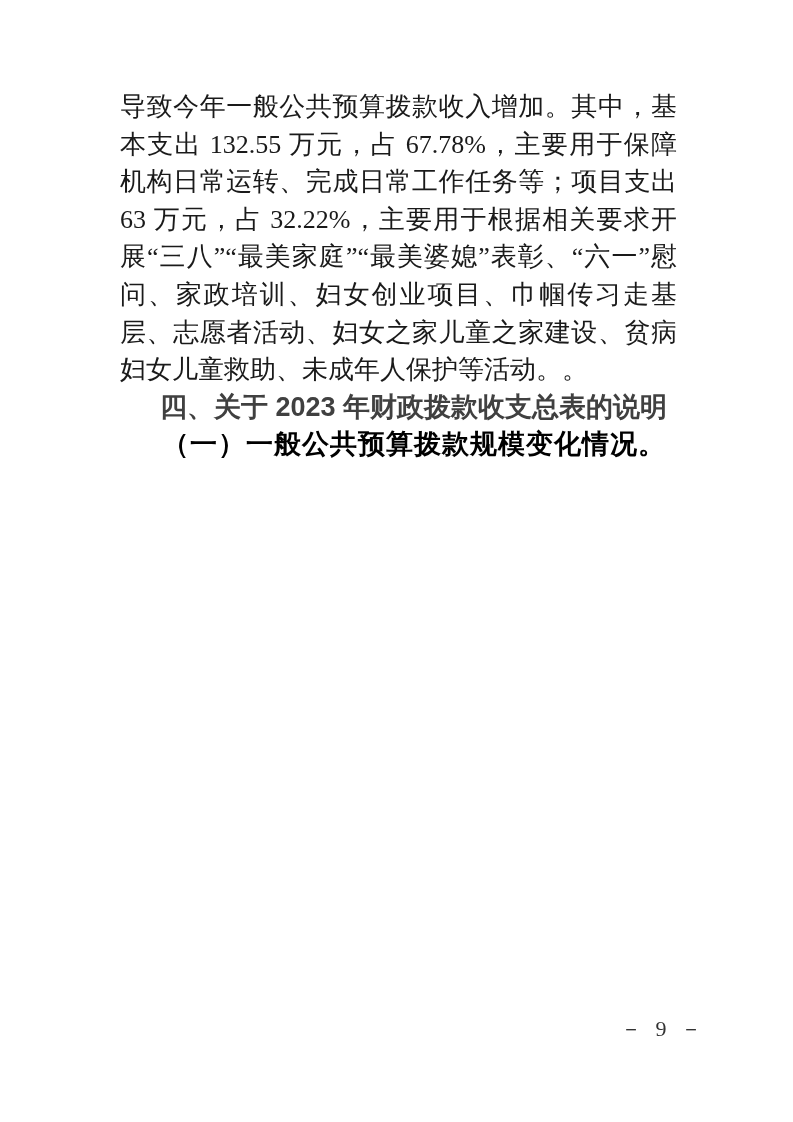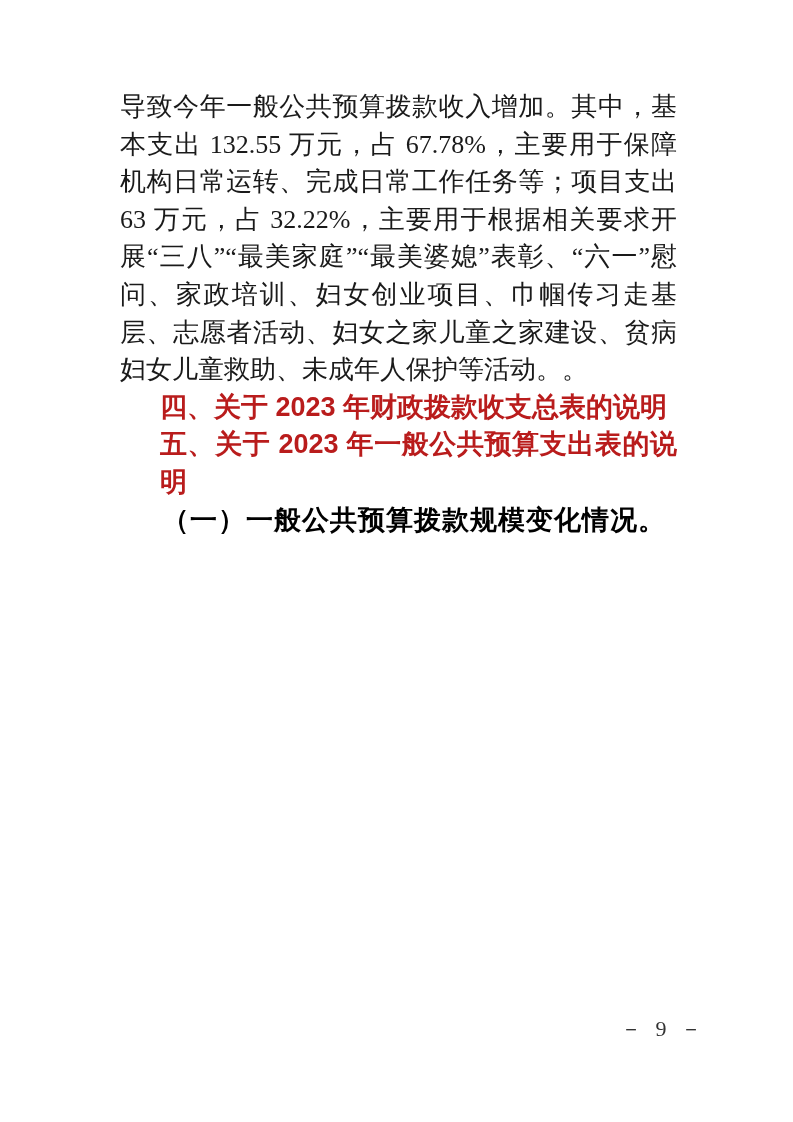--- a/index.html
+++ b/index.html
@@ -32,21 +32,21 @@
   }
   .para.indent {
     text-indent: 28px;
   }
   .heading {
     margin: 0;
     padding-left: 40px;
     font-family: "Liberation Sans", "DejaVu Sans", sans-serif;
     font-weight: 700;
     font-size: 27px;
-    color: #b91c1c;
+    color: #404040;
   }
   .subheading {
     margin: 0;
     padding-left: 42px;
     font-family: "Liberation Serif", "DejaVu Serif", serif;
     font-weight: 700;
     font-size: 27px;
     color: #000000;
     letter-spacing: 1px;
   }
@@ -60,19 +60,18 @@
     font-family: "Liberation Serif", "DejaVu Serif", serif;
   }
 </style>
 </head>
 <body>
 
 <div class="page">
   <div class="content">
     <p class="para">导致今年一般公共预算拨款收入增加。其中，基本支出 132.55 万元，占 67.78%，主要用于保障机构日常运转、完成日常工作任务等；项目支出 63 万元，占 32.22%，主要用于根据相关要求开展“三八”“最美家庭”“最美婆媳”表彰、“六一”慰问、家政培训、妇女创业项目、巾帼传习走基层、志愿者活动、妇女之家儿童之家建设、贫病妇女儿童救助、未成年人保护等活动。。</p>
     <h3 class="heading">四、关于 2023 年财政拨款收支总表的说明</h3>
-    <h3 class="heading">五、关于 2023 年一般公共预算支出表的说明</h3>
     <p class="subheading">（一）一般公共预算拨款规模变化情况。</p>
 
   </div>
 
   <div class="page-number">－ 9 －</div>
 </div>
 
 </body></html>

